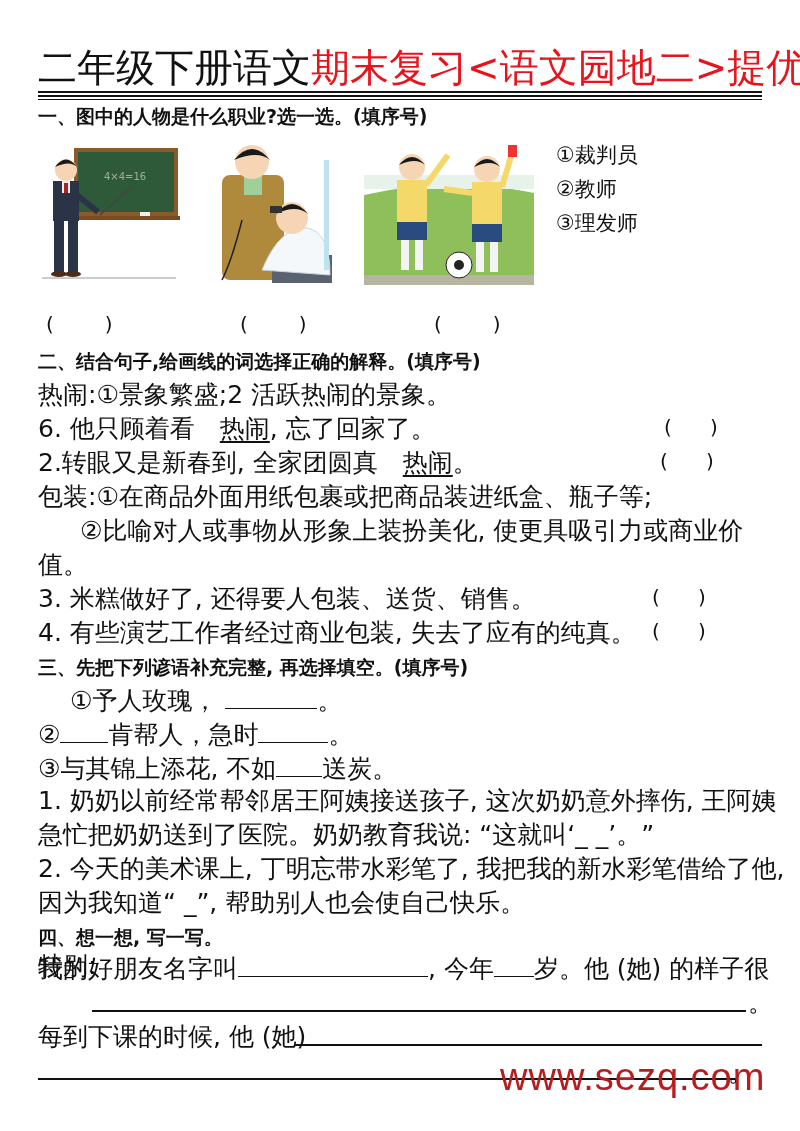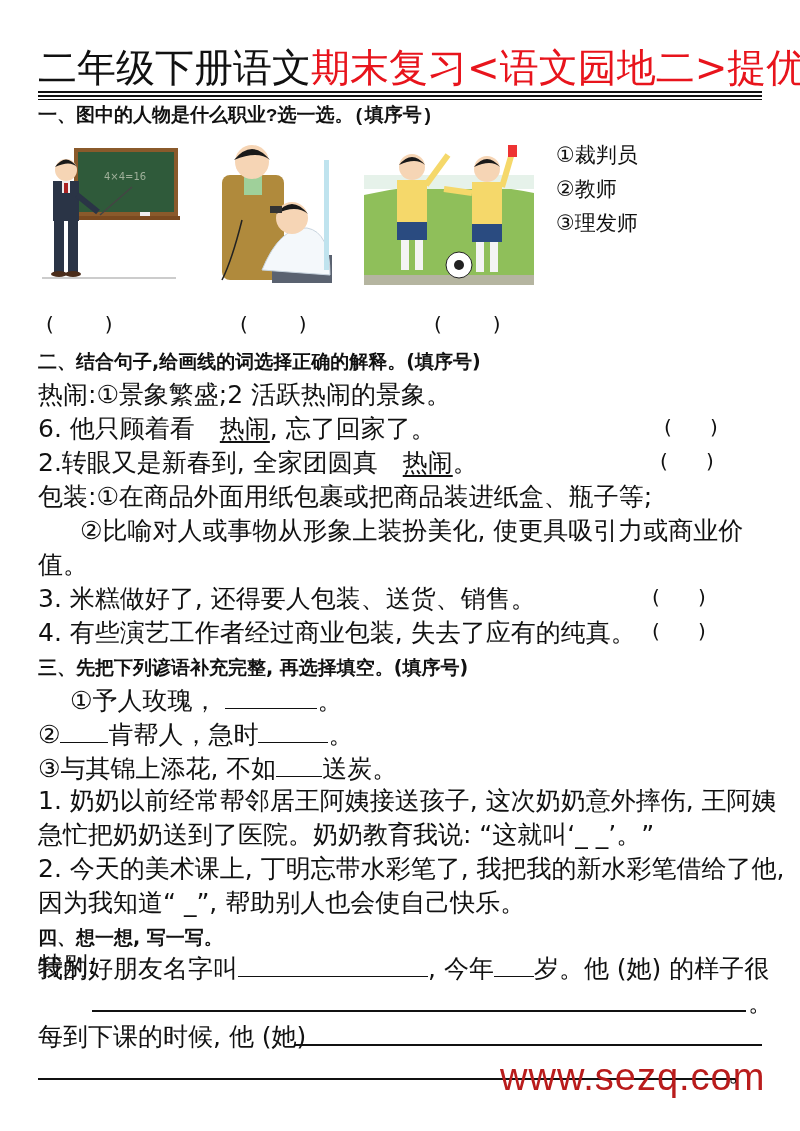--- a/index.html
+++ b/index.html
@@ -39,21 +39,21 @@
 </head>
 <body>
 
 <div class="title">
   <span class="black">二年级下册语文</span><span class="red">期末复习&lt;语文园地二&gt;提优</span>
 </div>
 <div class="rule r1"></div>
 <div class="rule r2"></div>
 <div class="rule r3"></div>
 
-<div class="line heading" style="top:103px;font-family:Liberation Mono, monospace;">一、图中的人物是什么职业?选一选。(填序号)</div>
+<div class="line heading" style="top:103px;">一、图中的人物是什么职业?选一选。(填序号)</div>
 
 <svg class="pic" style="left:40px; top:140px;" width="140" height="145" viewBox="0 0 140 145">
   <rect x="34" y="8" width="104" height="68" fill="#8a5a2b"></rect>
   <rect x="38" y="12" width="96" height="60" fill="#2f5a3a"></rect>
   <text x="64" y="40" font-size="10" fill="#9fb09a" font-family="DejaVu Sans, sans-serif">4×4=16</text>
   <rect x="34" y="76" width="108" height="4" fill="#7a4a20"></rect>
   <rect x="100" y="72" width="10" height="4" fill="#eee"></rect>
   <line x1="60" y1="75" x2="92" y2="47" stroke="#444" stroke-width="1.5"></line>
   <circle cx="26" cy="30" r="11" fill="#f6d5b5"></circle>
   <path d="M15 27 Q26 12 37 27 Q30 20 15 27Z" fill="#1a1a1a"></path>

